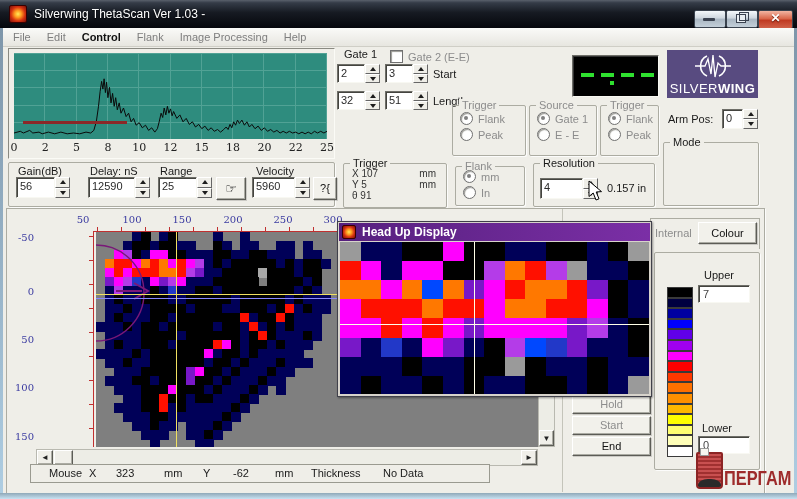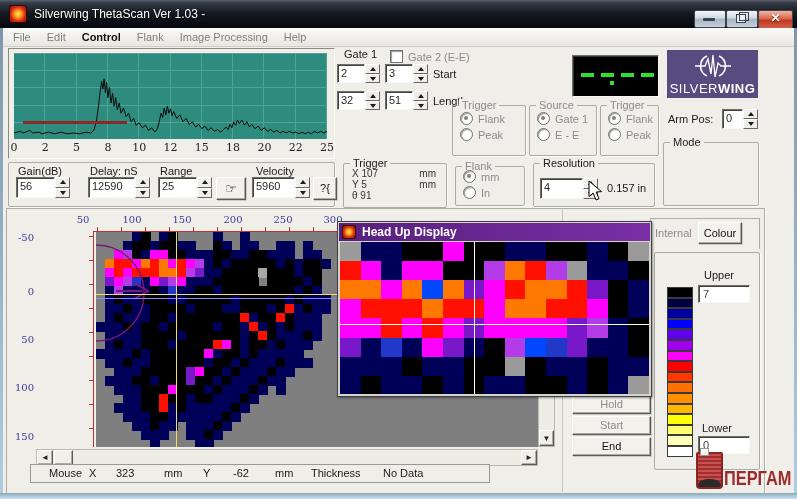--- a/index.html
+++ b/index.html
@@ -828,21 +828,21 @@
     <span class="abs" style="left:133px;top:2px;">mm</span>
     <span class="abs" style="left:172px;top:2px;">Y</span>
     <span class="abs" style="left:202px;top:2px;">-62</span>
     <span class="abs" style="left:244px;top:2px;">mm</span>
     <span class="abs" style="left:280px;top:2px;">Thickness</span>
     <span class="abs" style="left:352px;top:2px;">No Data</span>
   </div>
 
   <div class="abs" style="left:650px;top:218px;width:108px;height:30px;border:1px solid #ACACA2;border-bottom:none;">
     <span class="abs" style="left:4px;top:8px;color:#8C8C8C;">Internal</span>
-    <div class="btn abs" style="left:47px;top:3px;width:44px;height:22px;line-height:20px;text-align:center;">Colour</div>
+    <div class="btn abs" style="left:47px;top:3px;width:59px;height:22px;line-height:20px;text-align:center;">Colour</div>
   </div>
   <div class="gb" style="left:654px;top:252px;width:104px;height:216px;">
     <span class="abs" style="left:49px;top:16px;">Upper</span>
     <div class="sunken abs" style="left:43px;top:32px;width:52px;height:18px;padding:2px 0 0 4px;color:#444;">7</div>
     <div class="abs" style="left:12px;top:34px;width:26px;" id="swatch-col">
         <div class="swatch" style="width: 24px; height: 8.6px; background: rgb(0, 0, 0);"></div>
         <div class="swatch" style="width: 24px; height: 8.6px; background: rgb(0, 0, 64);"></div>
         <div class="swatch" style="width: 24px; height: 8.6px; background: rgb(0, 0, 160);"></div>
         <div class="swatch" style="width: 24px; height: 8.6px; background: rgb(0, 0, 255);"></div>
         <div class="swatch" style="width: 24px; height: 8.6px; background: rgb(96, 0, 232);"></div>

